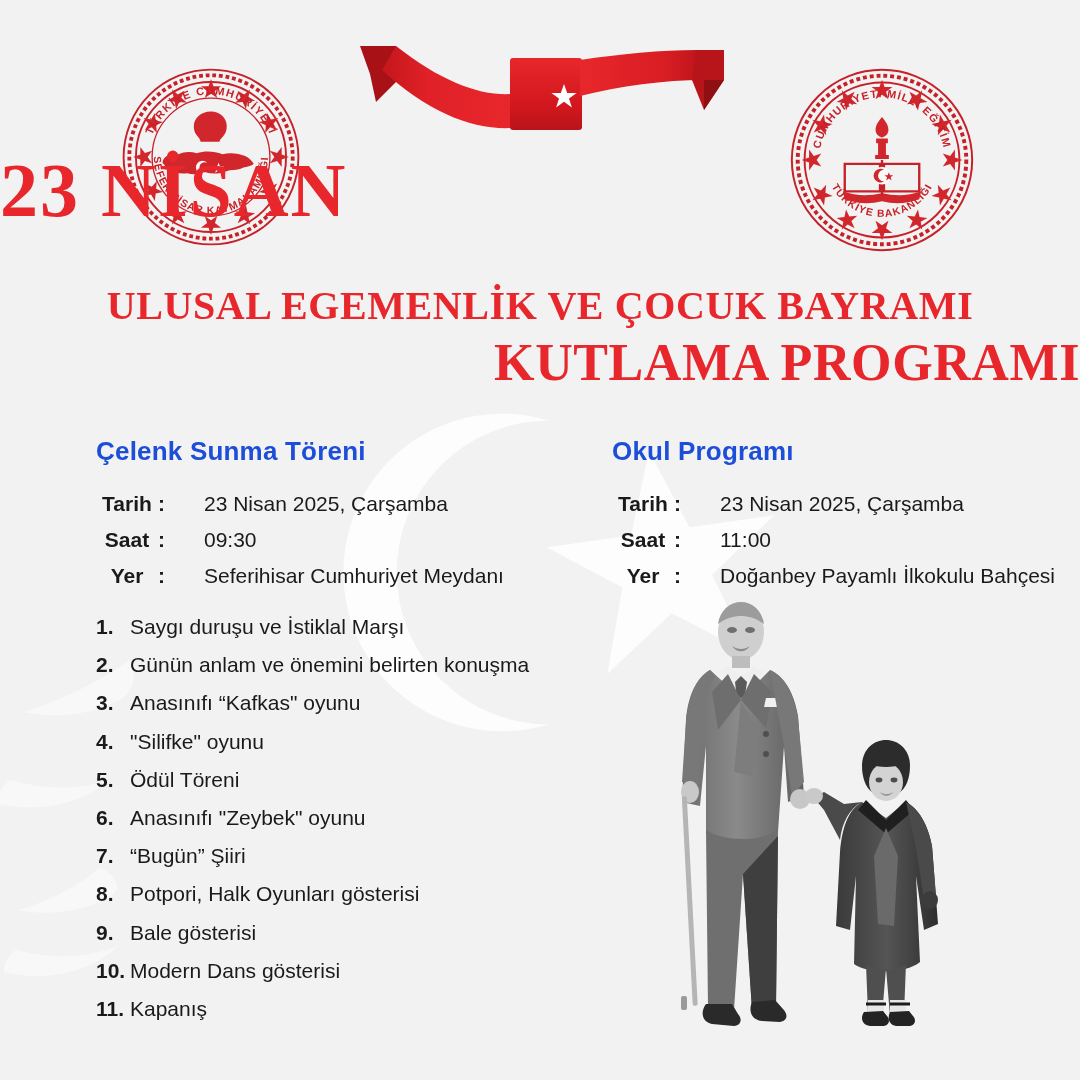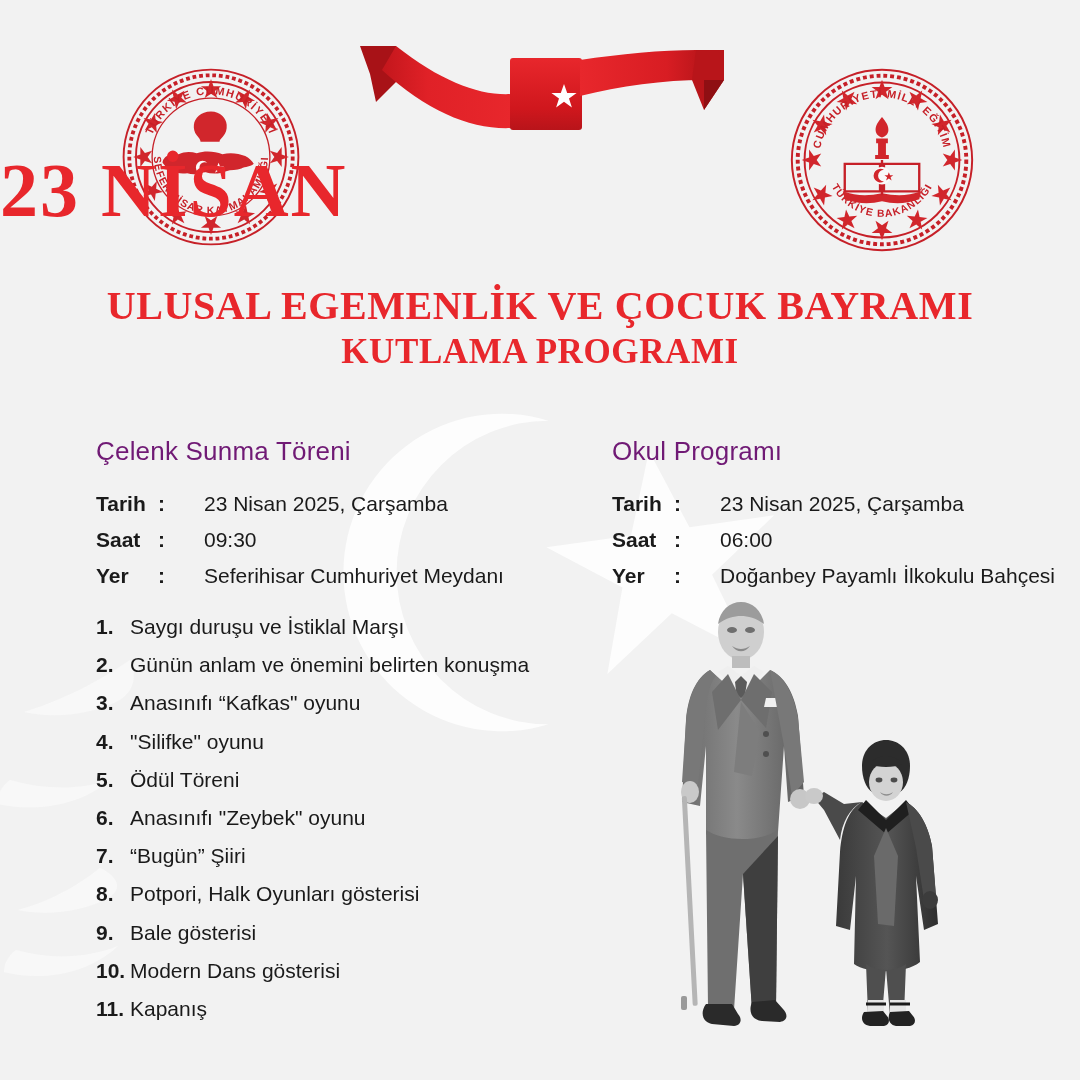--- a/index.html
+++ b/index.html
@@ -83,42 +83,43 @@
     left: 0;
     right: 0;
     top: 282px;
     text-align: center;
     font-family: "Liberation Serif", "DejaVu Serif", serif;
     font-weight: bold;
     color: #e8272c;
     line-height: 1.22;
   }
   .title-sub .l1 { display: block; font-size: 40px; letter-spacing: .6px; }
-  .title-sub .l2 { display: block; font-size: 35px; letter-spacing: .6px; }
+  .title-sub .l2 { display: block; font-size: 52px; letter-spacing: .6px; text-align: right; }
 
   
   .info-block { position: absolute; }
   .info-left  { left: 96px;  top: 436px; }
   .info-right { left: 612px; top: 436px; }
 
   .info-heading {
     font-size: 26px;
-    font-weight: normal;
-    color: #701a75;
+    font-weight: bold;
+    color: #1d4ed8;
     margin: 0 0 22px 0;
     letter-spacing: .2px;
   }
   .info-rows { display: block; }
   .info-row {
     display: flex;
     align-items: baseline;
     margin-bottom: 6px;
     font-size: 21px;
     line-height: 1.42;
     white-space: nowrap;
+    text-align: center;
   }
   .info-label {
     font-weight: bold;
     min-width: 62px;
     display: inline-block;
   }
   .info-colon { font-weight: bold; padding-right: 7px; }
   .info-value { font-weight: normal; margin-left: 32px; }
 
   
@@ -337,21 +338,21 @@
     <div class="info-heading">Okul Programı</div>
     <div class="info-rows">
       <div class="info-row">
         <span class="info-label">Tarih</span>
         <span class="info-colon">:</span>
         <span class="info-value">23 Nisan 2025, Çarşamba</span>
       </div>
       <div class="info-row">
         <span class="info-label">Saat</span>
         <span class="info-colon">:</span>
-        <span class="info-value">06:00</span>
+        <span class="info-value">11:00</span>
       </div>
       <div class="info-row">
         <span class="info-label">Yer</span>
         <span class="info-colon">:</span>
         <span class="info-value">Doğanbey Payamlı İlkokulu Bahçesi</span>
       </div>
     </div>
   </div>
 
   <div class="program">

